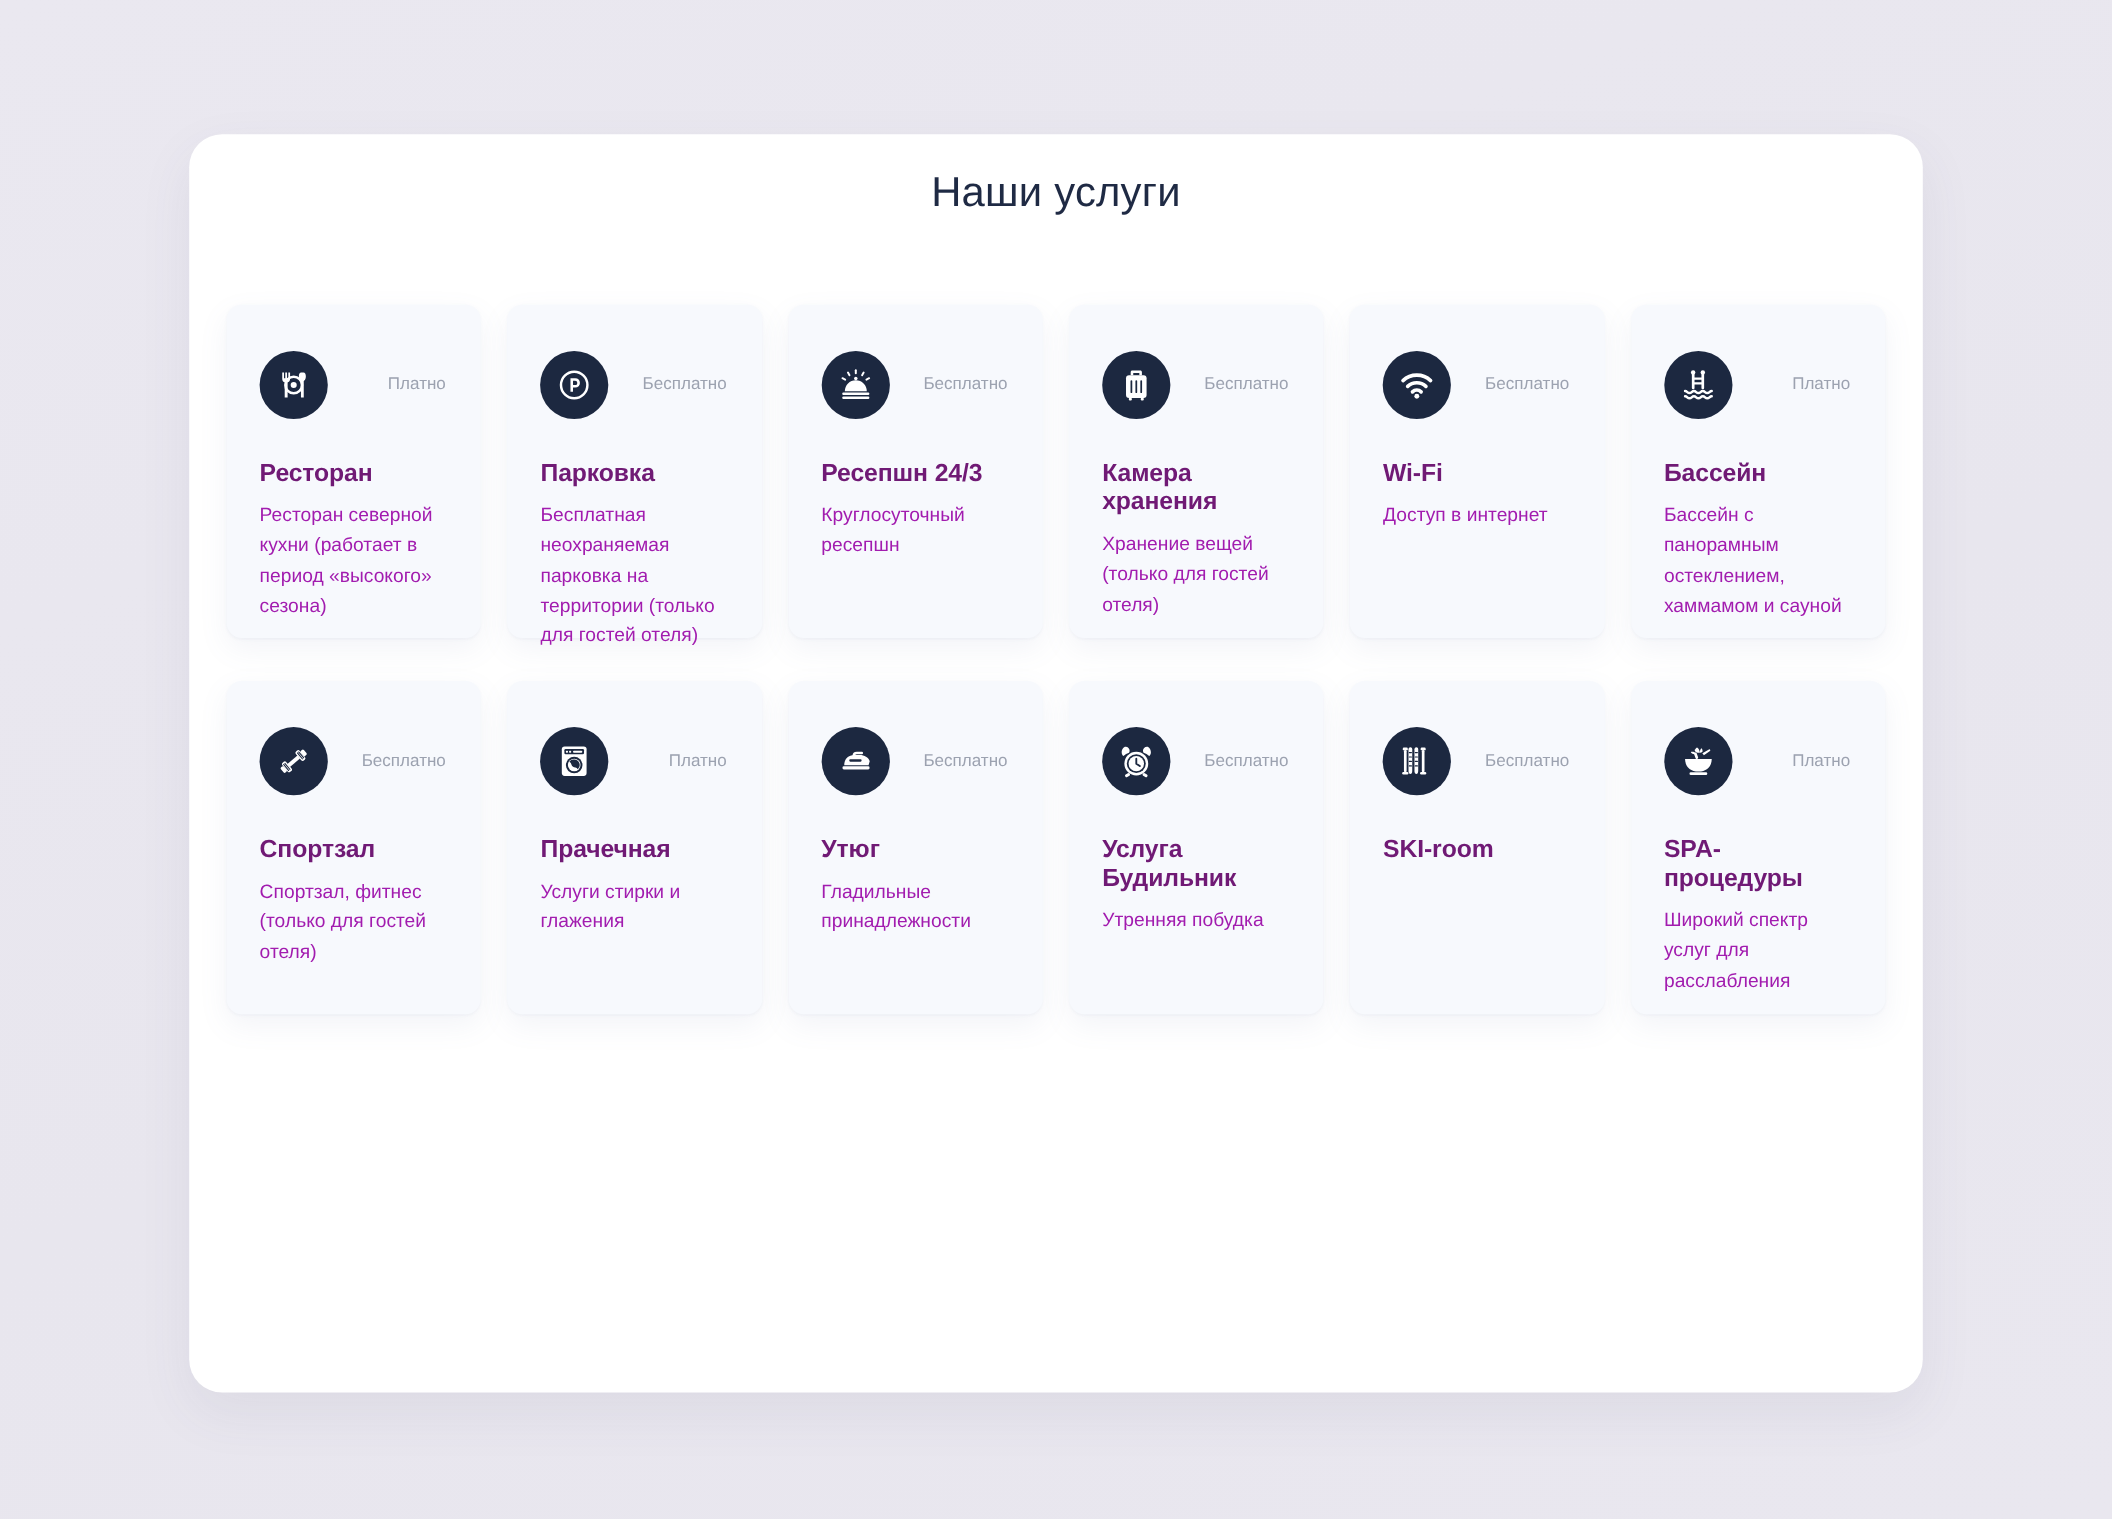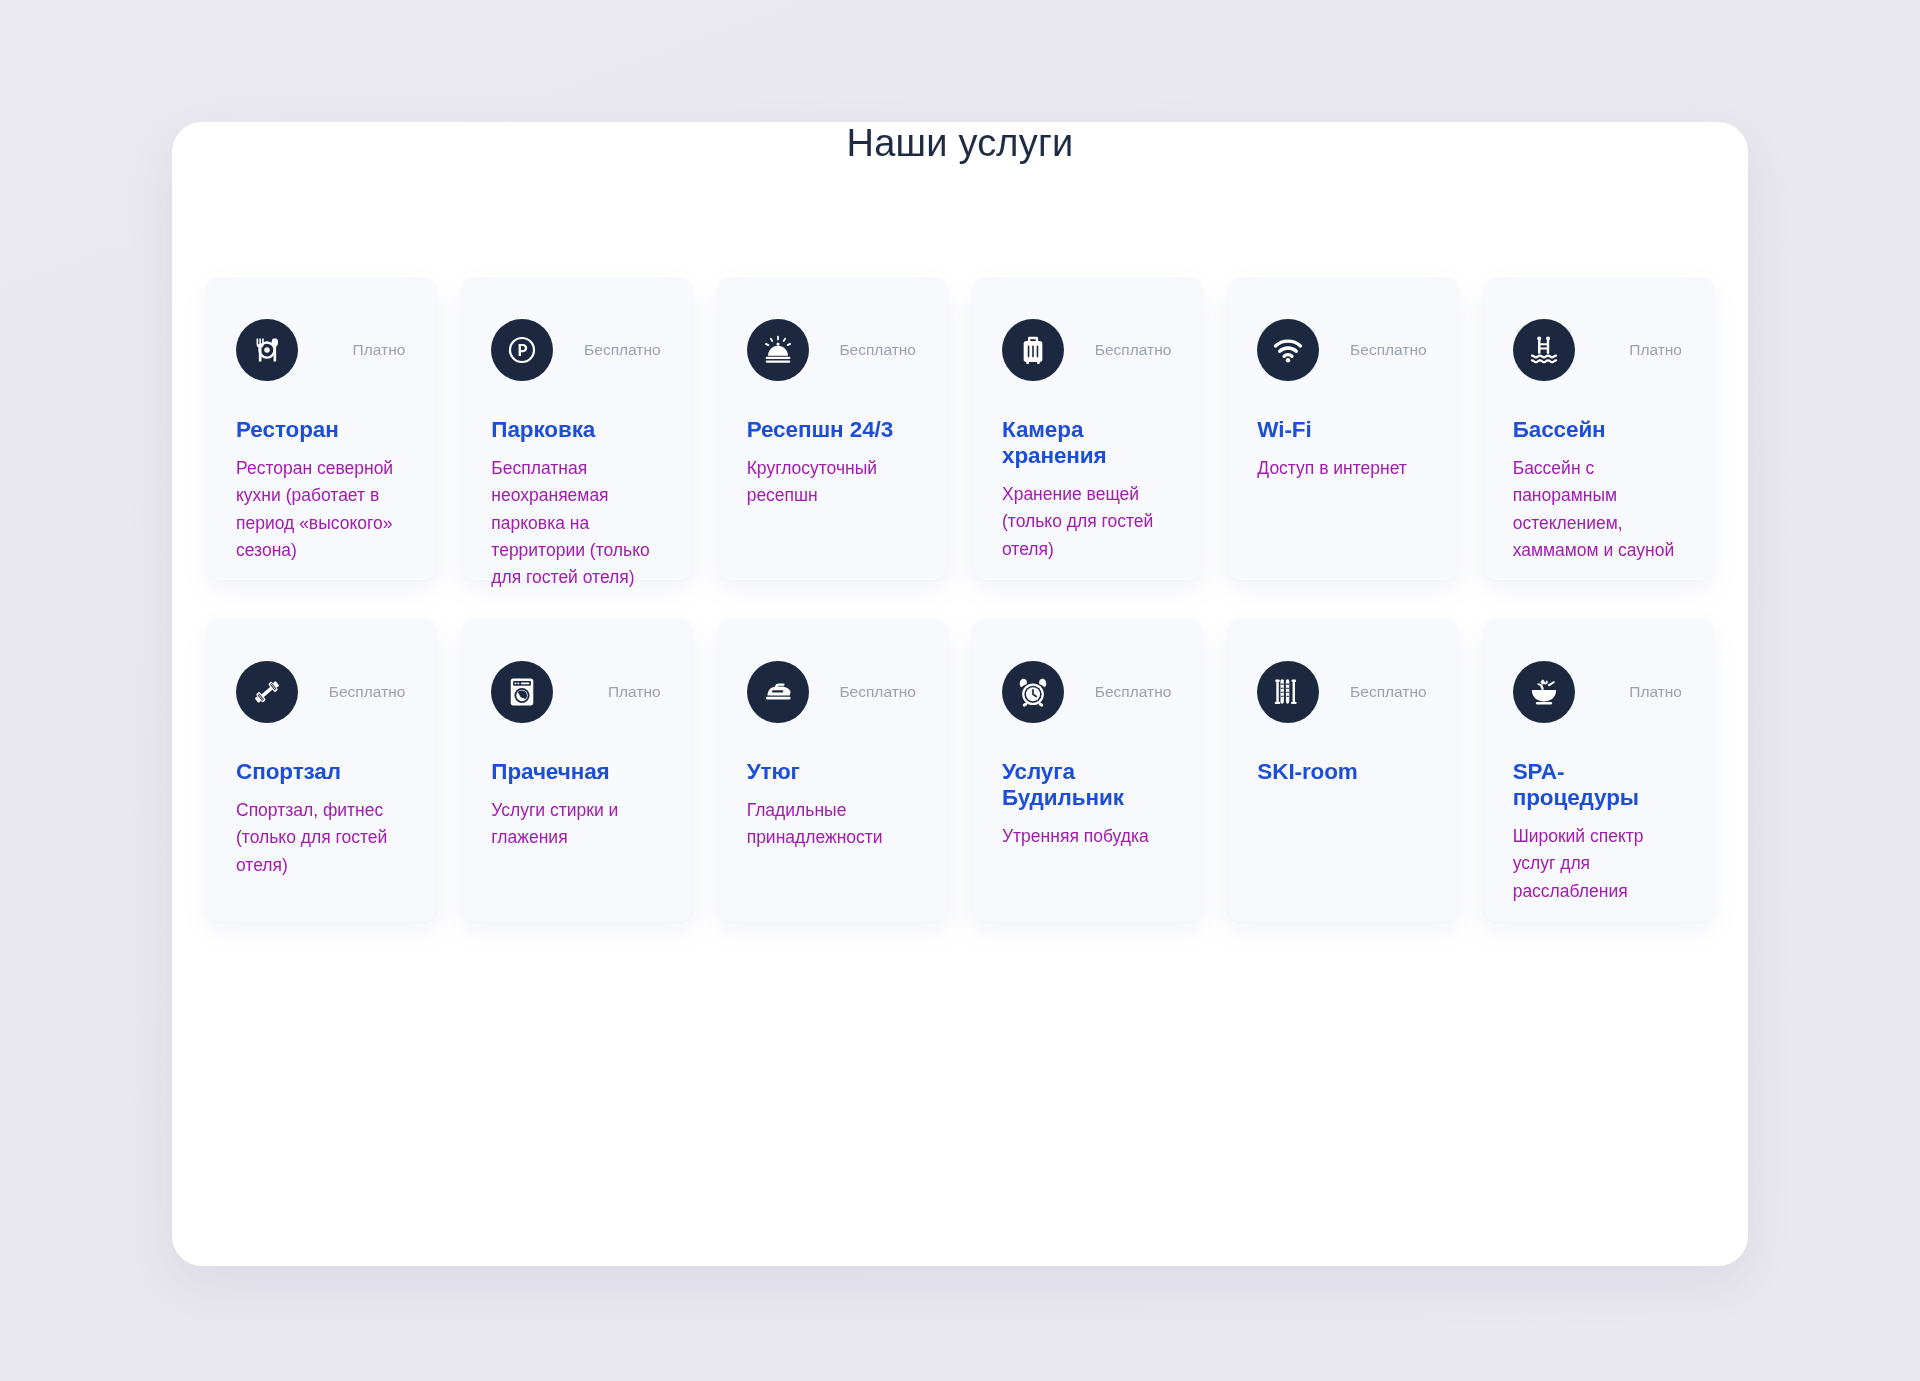--- a/index.html
+++ b/index.html
@@ -22,20 +22,21 @@
     border-radius: 30px;
     box-shadow: 0 18px 48px rgba(80, 80, 120, 0.08);
     overflow: hidden;
   }
   .panel-title {
     text-align: center;
     font-size: 38px;
     font-weight: 400;
     color: #1f2a44;
     letter-spacing: 0.2px;
+    padding-top: 32px;
   }
   .grid {
     position: absolute;
     left: 22px; top: 155px;
     width: 1532px;
     display: grid;
     grid-template-columns: repeat(6, 1fr);
     grid-template-rows: repeat(3, 303px);
     column-gap: 0px;
     row-gap: 39px;
@@ -68,21 +69,21 @@
   .badge {
     font-size: 15.5px;
     color: #9ca2b0;
     font-weight: 400;
     white-space: nowrap;
     padding-right: 2px;
   }
   .card-title {
     font-size: 22.5px;
     font-weight: 700;
-    color: #1d4ed8;
+    color: #701a75;
     letter-spacing: -0.1px;
     margin-bottom: 12px;
   }
   .card-desc {
     font-size: 17.5px;
     line-height: 1.56;
     color: #a21caf;
     font-weight: 400;
     max-width: 280px;
   }

